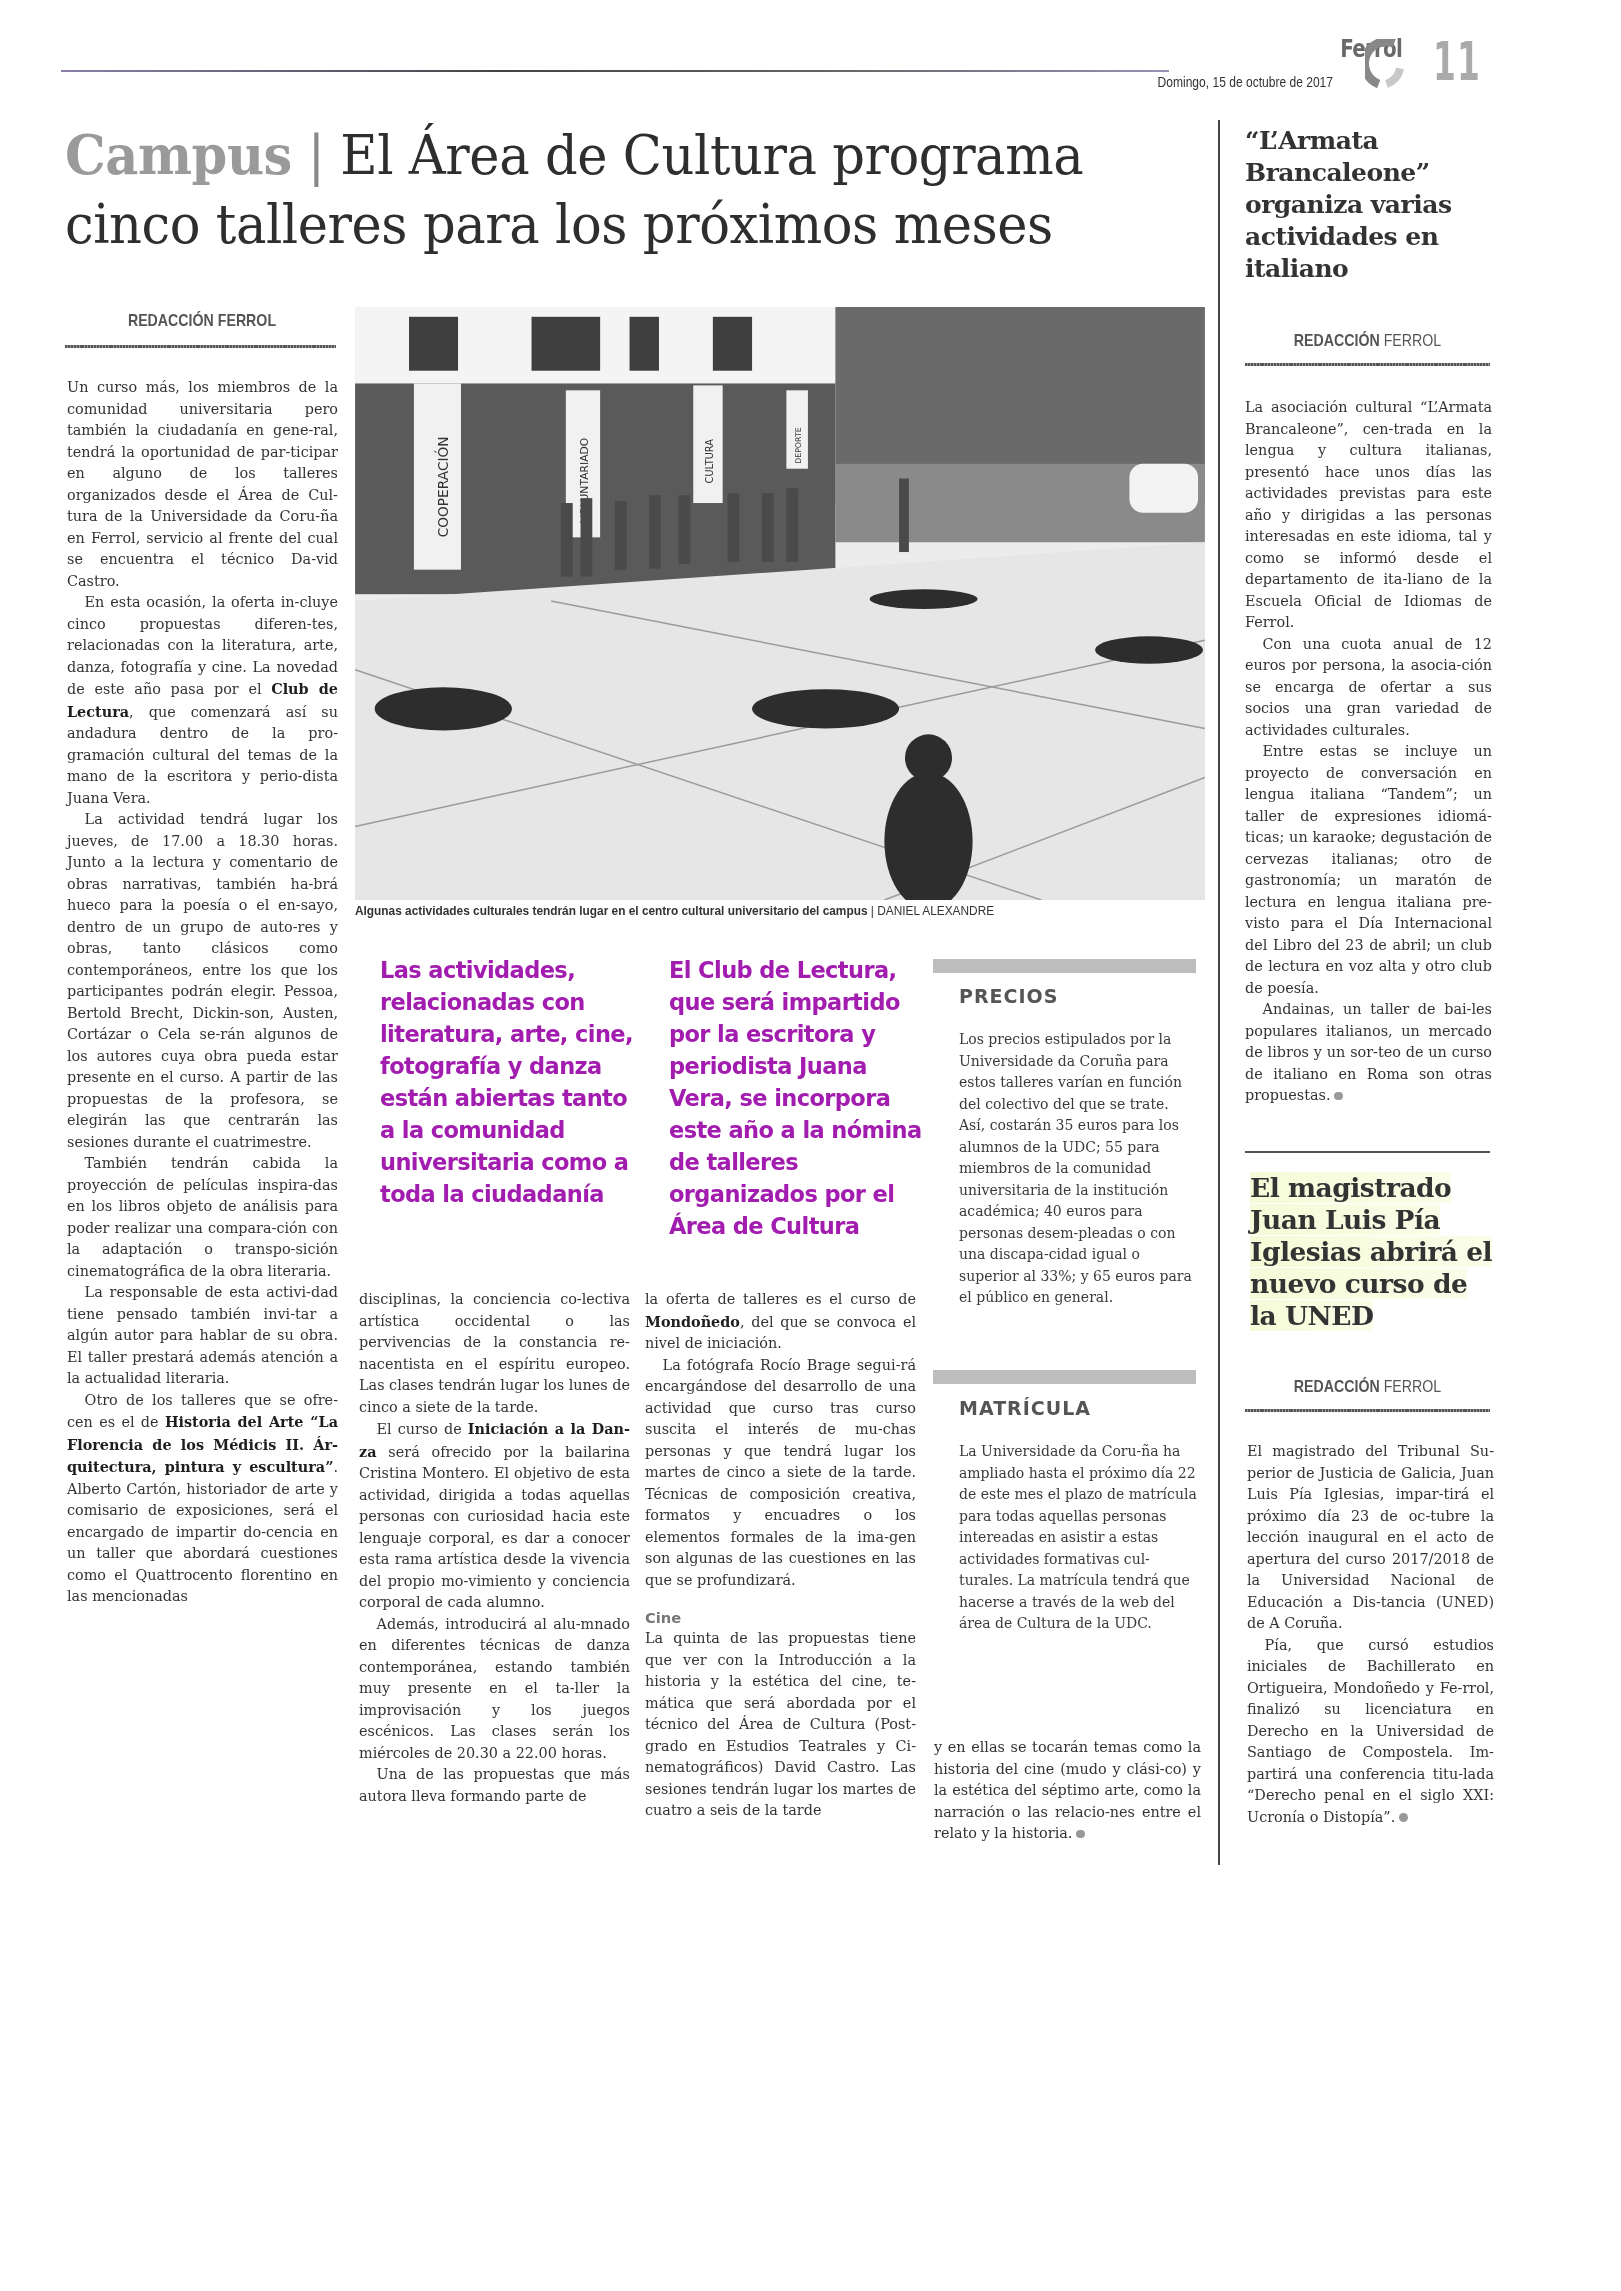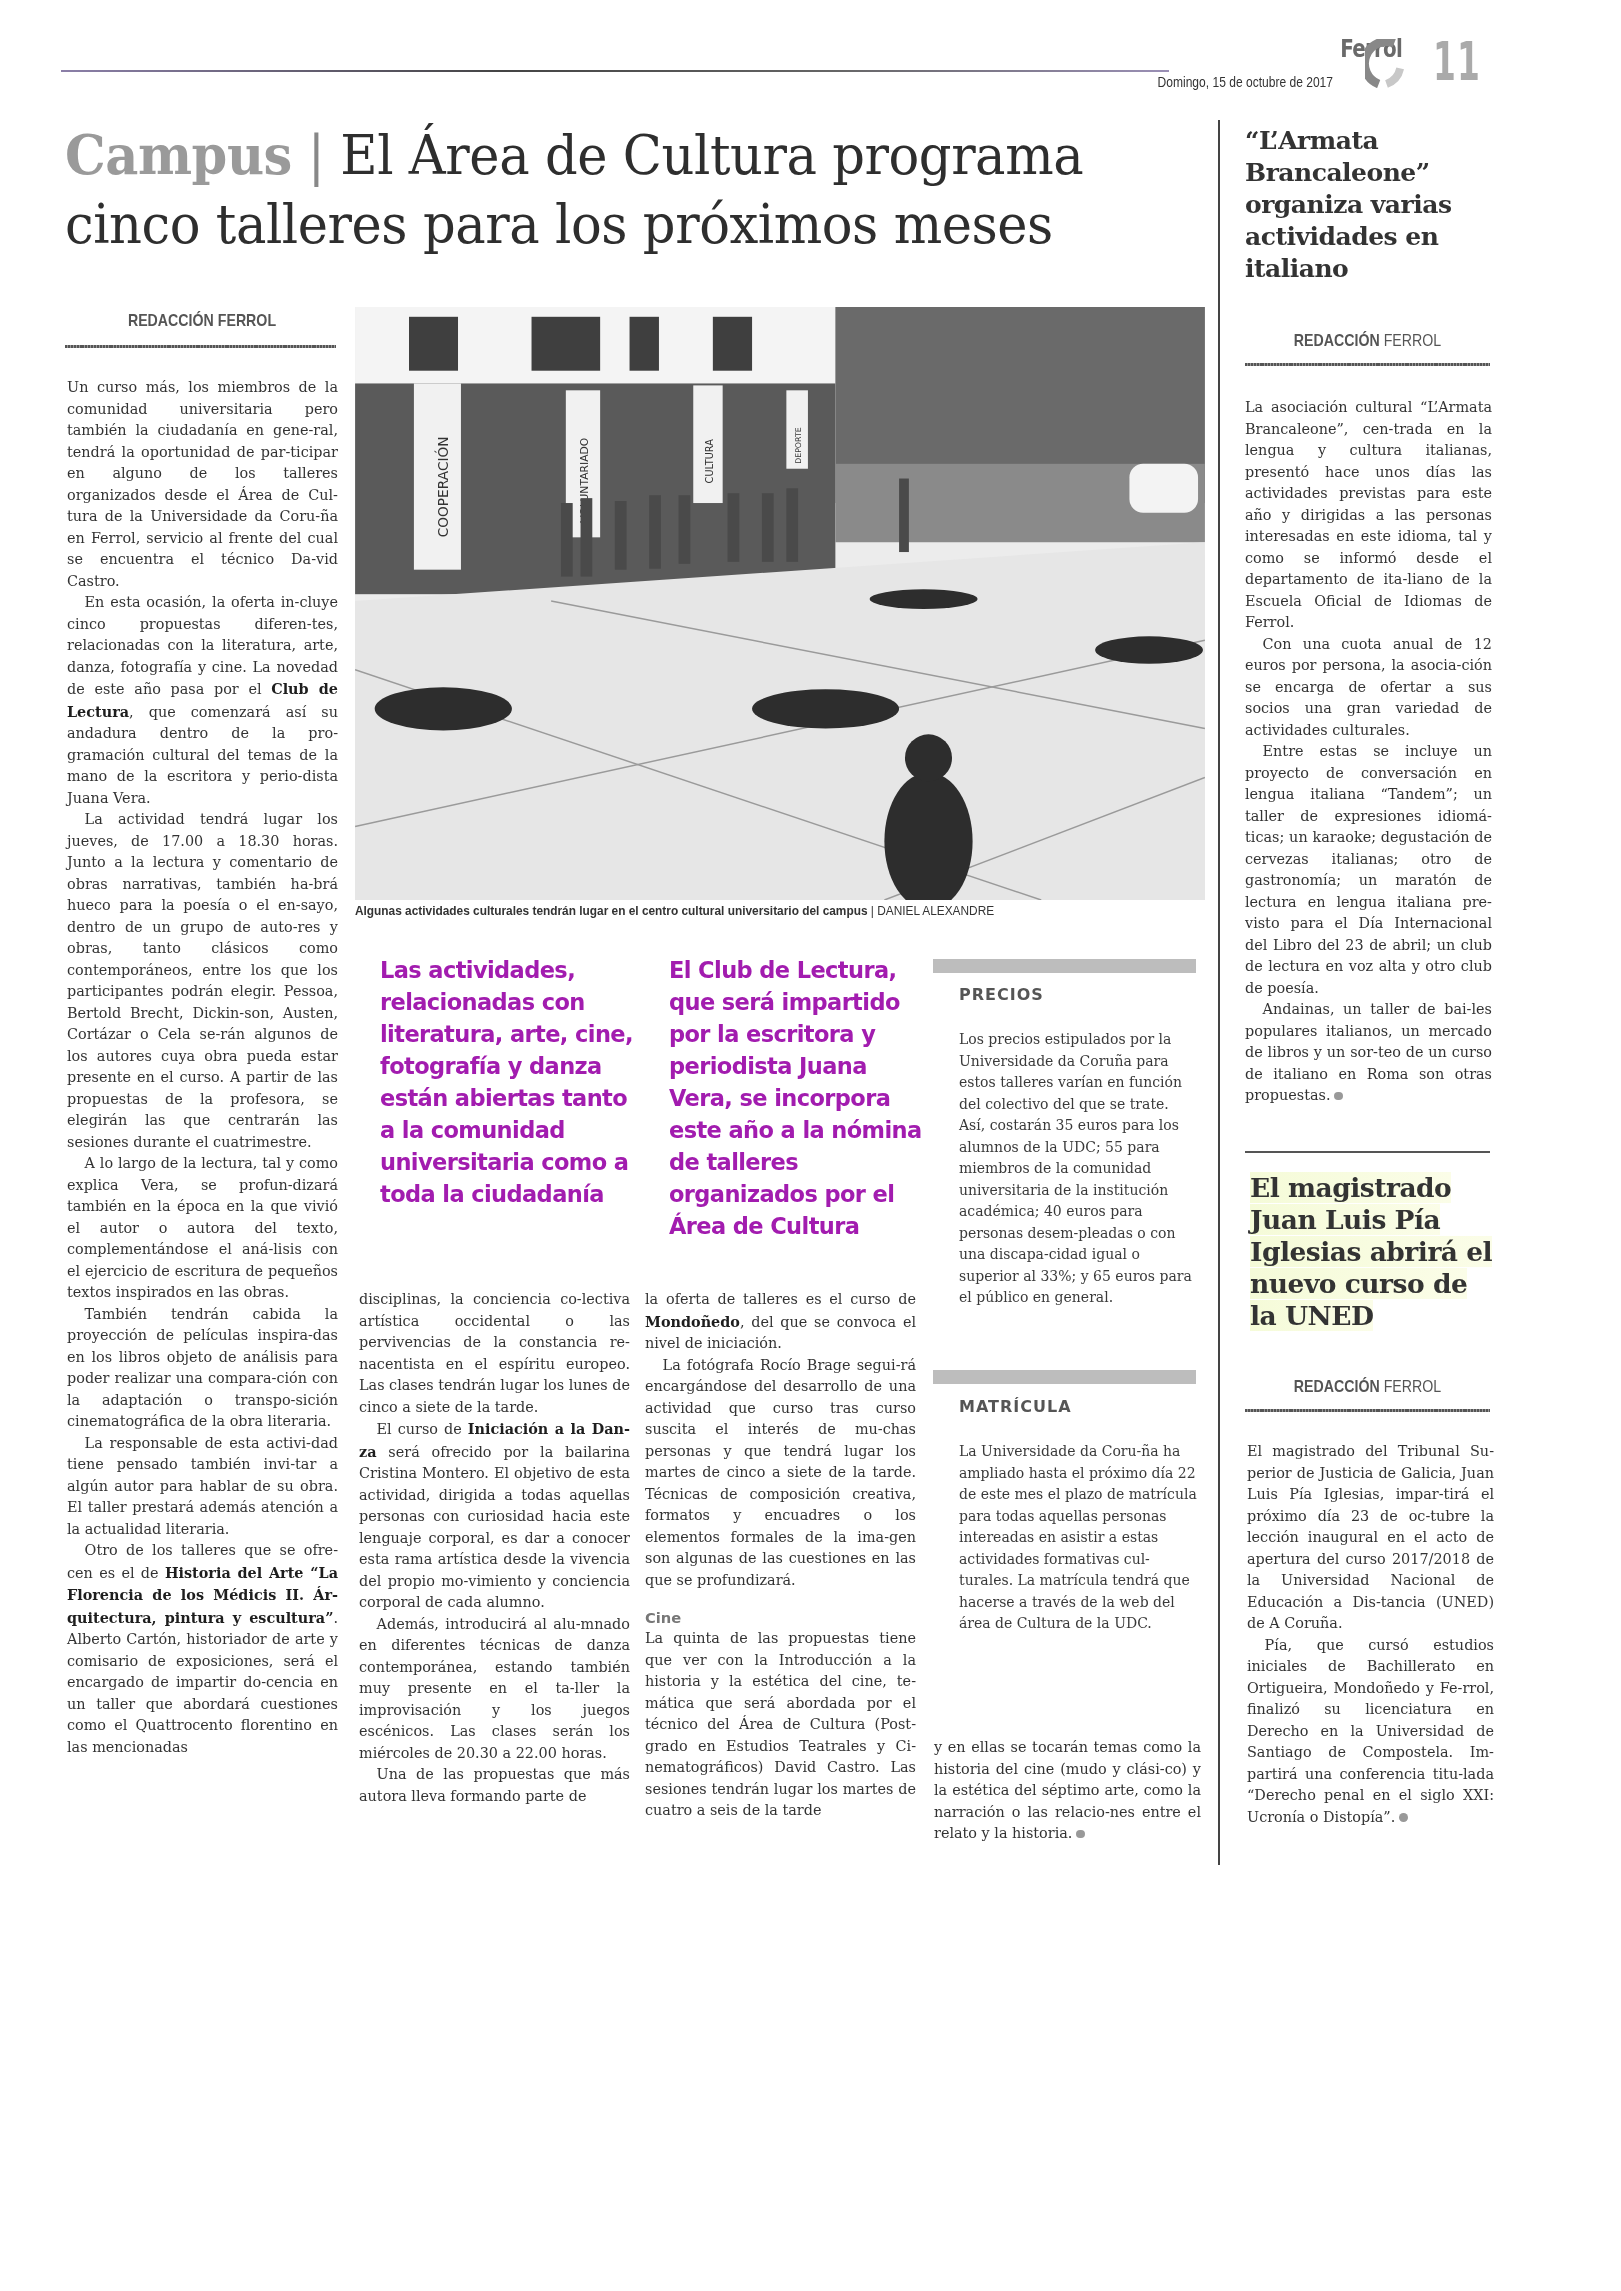--- a/index.html
+++ b/index.html
@@ -34,21 +34,21 @@
   .photo { left:355px; top:307px; width:850px; height:593px; background:#e9e9e9; overflow:hidden; }
   .caption { left:355px; top:903px; width:882px; font-family:"Liberation Sans", sans-serif; font-size:13.2px; color:#333; transform:scaleX(0.9); transform-origin:left; }
   .caption .credit { font-weight:normal; }
   .caption .capt { font-weight:bold; }
 
   
   .pull { font-family:"DejaVu Sans", sans-serif; font-weight:bold; font-size:22.5px; line-height:32px; color:#a21caf; letter-spacing:-0.6px; }
 
   
   .box-bar { height:13.7px; background:#bdbdbd; }
-  .box-title { font-family:"DejaVu Sans", sans-serif; font-weight:bold; font-size:16px; color:#555; letter-spacing:1px; }
+  .box-title { font-family:"DejaVu Sans", sans-serif; font-weight:bold; font-size:19px; color:#555; letter-spacing:1px; }
   .box-text { font-family:"DejaVu Serif", serif; font-size:14px; line-height:21.5px; color:#3a3a3a; }
   .vline { width:2px; background:#444; }
 
   
   .rhead { font-family:"DejaVu Serif", serif; font-weight:bold; font-size:25px; line-height:32px; color:#333; letter-spacing:-0.5px; }
   .rhead.hl span { background:linear-gradient(90deg,#f5fbd8,#fbfde8); }
   .end-dot { display:inline-block; width:8.8px; height:8.8px; border-radius:50%; background:#999; vertical-align:middle; margin-left:3.9px; }
 </style>
 </head>
 <body>
@@ -69,21 +69,20 @@
   <span>cinco talleres para los próximos meses</span>
 </div>
 
 <div class="abs byline" style="left:65px;top:311px;width:274px;">REDACCIÓN FERROL</div>
 <div class="abs byline-rule" style="left:65px;top:345px;width:271px;"></div>
 
 <div class="abs col" id="col1" style="left:67px;top:377px;width:271px;">
     <p class="first">Un curso más, los miembros de la comunidad universitaria pero también la ciudadanía en gene-ral, tendrá la oportunidad de par-ticipar en alguno de los talleres organizados desde el Área de Cul-tura de la Universidade da Coru-ña en Ferrol, servicio al frente del cual se encuentra el técnico Da-vid Castro.</p>
     <p><span>En esta ocasión, la oferta in-cluye cinco propuestas diferen-tes, relacionadas con la literatura, arte, danza, fotografía y cine. La novedad de este año pasa por el </span><b>Club de Lectura</b><span>, que comenzará así su andadura dentro de la pro-gramación cultural del temas de la mano de la escritora y perio-dista Juana Vera.</span></p>
     <p>La actividad tendrá lugar los jueves, de 17.00 a 18.30 horas. Junto a la lectura y comentario de obras narrativas, también ha-brá hueco para la poesía o el en-sayo, dentro de un grupo de auto-res y obras, tanto clásicos como contemporáneos, entre los que los participantes podrán elegir. Pessoa, Bertold Brecht, Dickin-son, Austen, Cortázar o Cela se-rán algunos de los autores cuya obra pueda estar presente en el curso. A partir de las propuestas de la profesora, se elegirán las que centrarán las sesiones durante el cuatrimestre.</p>
-    <p>A lo largo de la lectura, tal y como explica Vera, se profun-dizará también en la época en la que vivió el autor o autora del texto, complementándose el aná-lisis con el ejercicio de escritura de pequeños textos inspirados en las obras.</p>
     <p>También tendrán cabida la proyección de películas inspira-das en los libros objeto de análisis para poder realizar una compara-ción con la adaptación o transpo-sición cinematográfica de la obra literaria.</p>
     <p>La responsable de esta activi-dad tiene pensado también invi-tar a algún autor para hablar de su obra. El taller prestará además atención a la actualidad literaria.</p>
     <p><span>Otro de los talleres que se ofre-cen es el de </span><b>Historia del Arte “La Florencia de los Médicis II. Ár-quitectura, pintura y escultura”</b><span>. Alberto Cartón, historiador de arte y comisario de exposiciones, será el encargado de impartir do-cencia en un taller que abordará cuestiones como el Quattrocento florentino en las mencionadas</span></p>
   </div>
 
 <div class="abs photo">
   <svg width="850" height="593" viewBox="0 0 867 605">
     <rect x="0" y="0" width="867" height="605" fill="#ececec"></rect>
 
     <rect x="0" y="0" width="490" height="290" fill="#f4f4f4"></rect>

